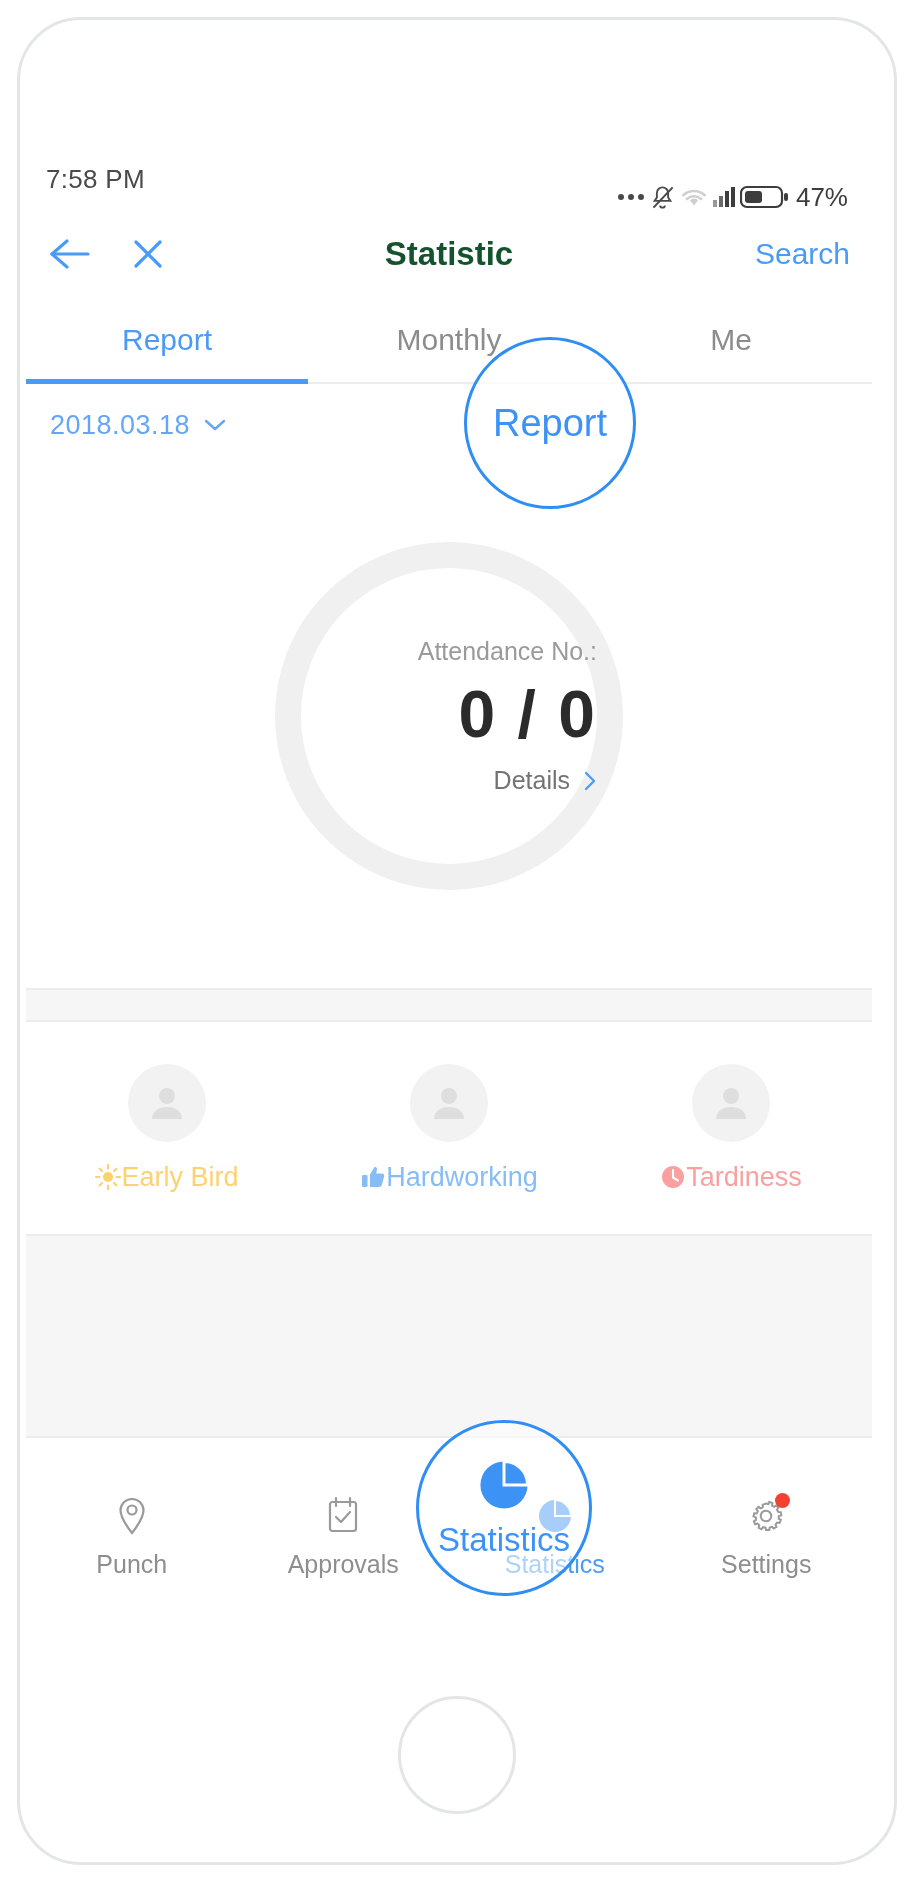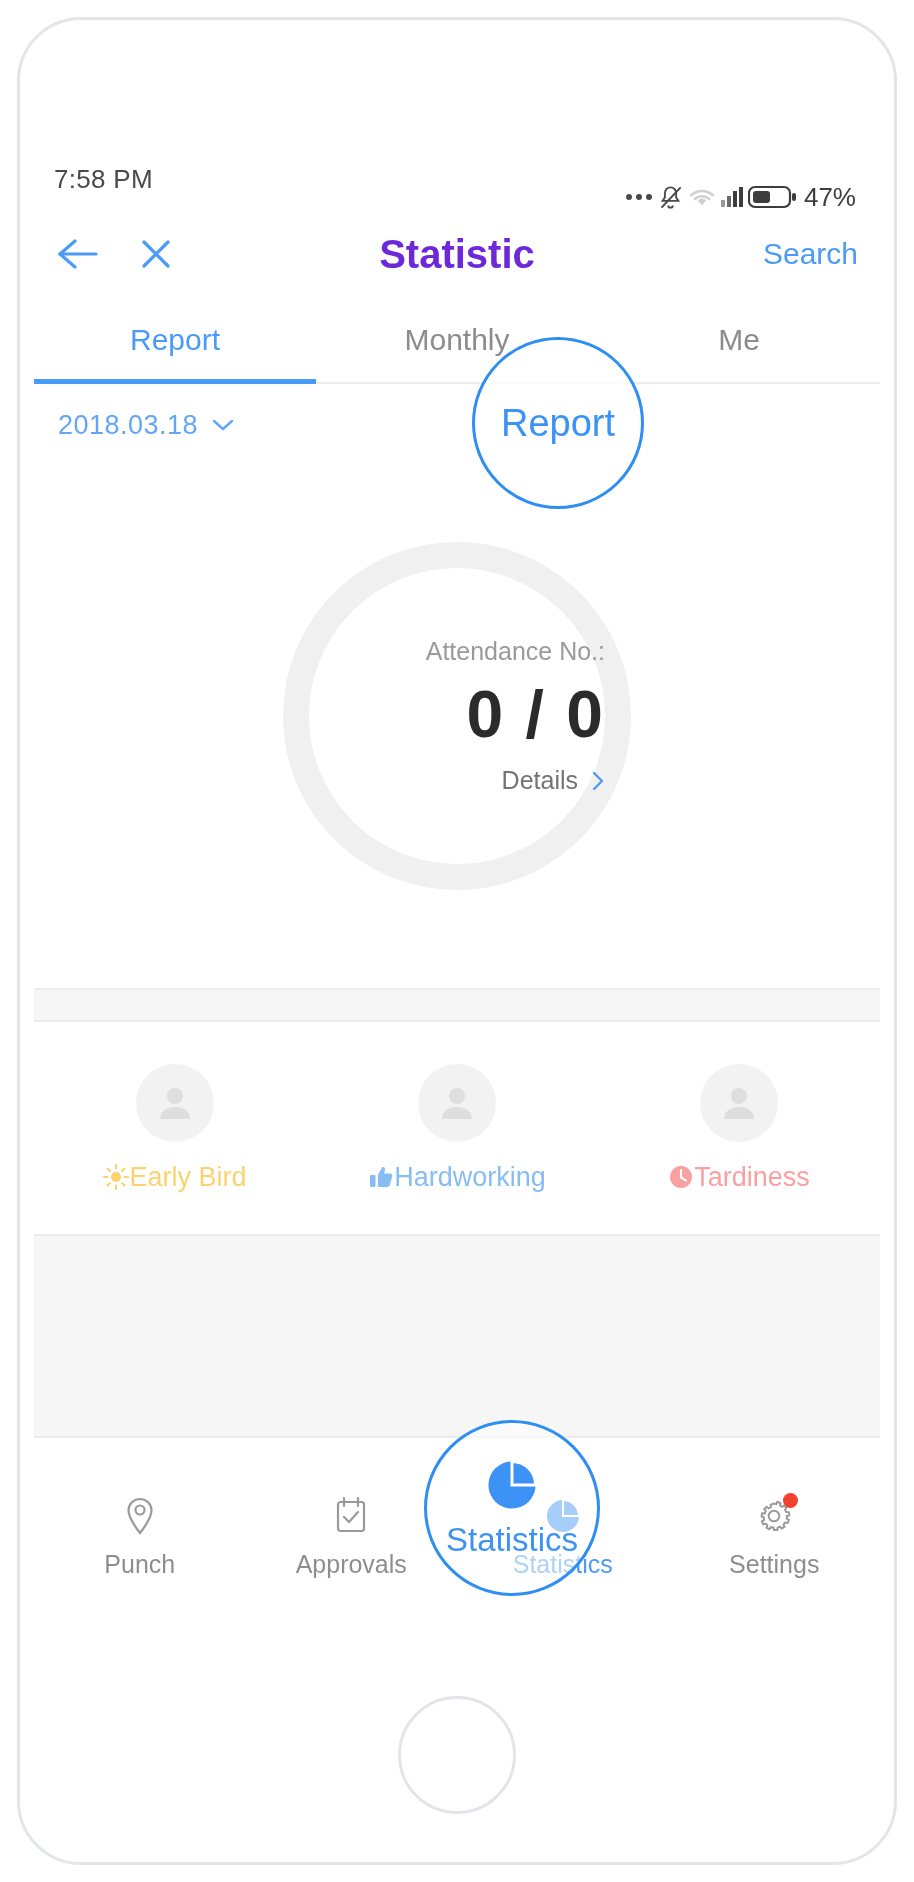--- a/index.html
+++ b/index.html
@@ -21,21 +21,21 @@
     width: 880px;
     height: 1848px;
     background: #ffffff;
     border: 3px solid #e3e5e8;
     border-radius: 64px;
     overflow: hidden;
   }
 
   #screen {
     position: absolute;
-    left: 14px;
+    left: 6px;
     top: 128px;
     width: 846px;
     height: 1448px;
     background: #ffffff;
     overflow: hidden;
   }
 
   
   #status-bar {
     position: absolute;
@@ -75,23 +75,23 @@
   }
   #nav-back, #nav-close {
     flex: none;
     cursor: pointer;
   }
   #nav-back { margin-right: 38px; }
   #header-title {
     position: absolute;
     left: 0; right: 0;
     text-align: center;
-    font-size: 40px;
+    font-size: 33px;
     font-weight: bold;
-    color: #6d28d9;
+    color: #14532d;
     pointer-events: none;
   }
   #header-search {
     margin-left: auto;
     font-size: 30px;
     color: #4a9bf7;
     cursor: pointer;
     z-index: 2;
   }
 

